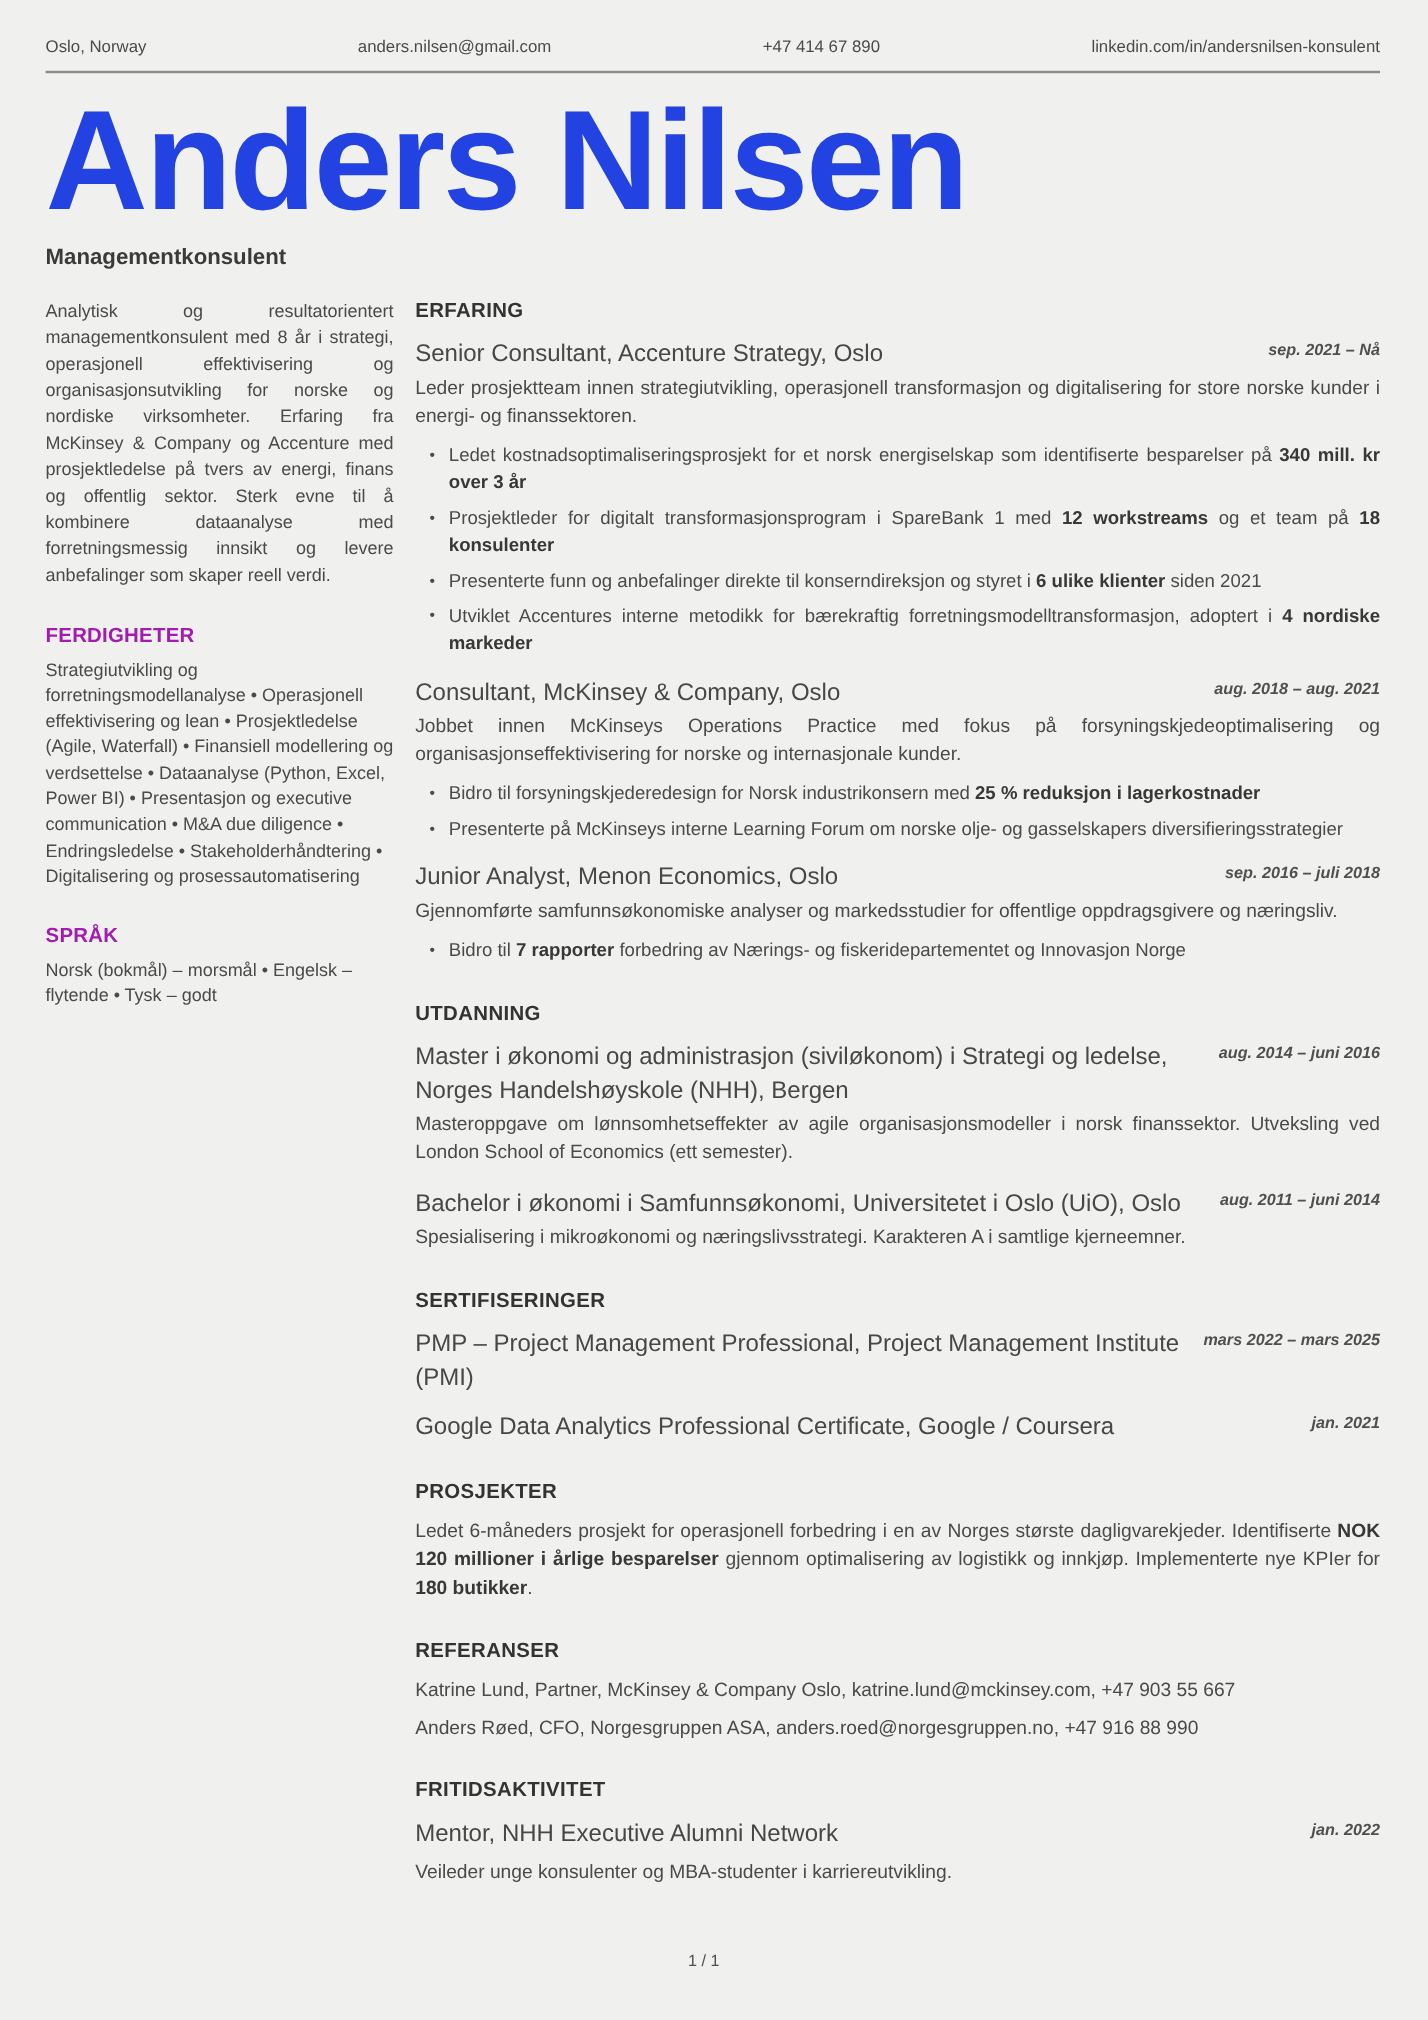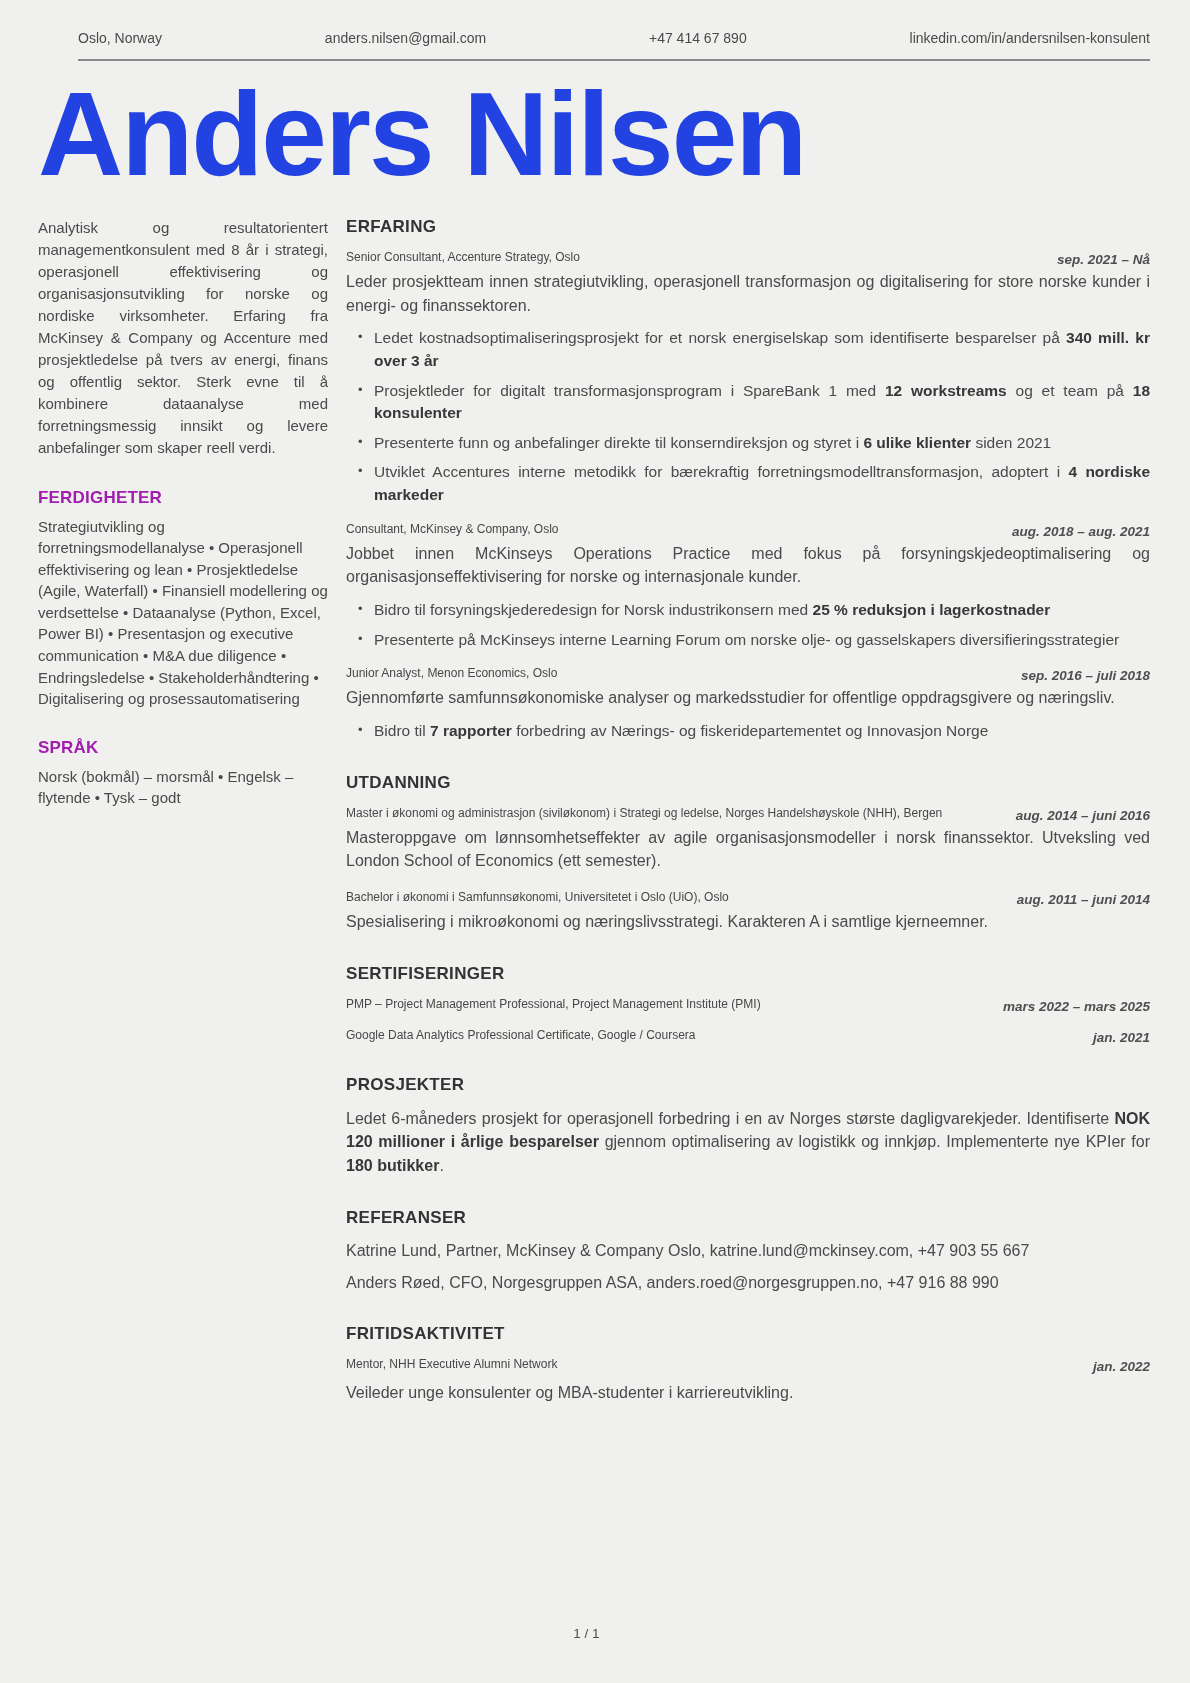--- a/index.html
+++ b/index.html
@@ -11,21 +11,21 @@
     color:#484848;
     position:relative;
     overflow:hidden;
   }
   .page { padding:30px 40px 0 38px; position:relative; height:100%; }
 
   
   .contact-row {
     display:flex; justify-content:space-between; align-items:baseline;
     font-size:14px; color:#4a4a4a;
-    padding-bottom:13px; border-bottom:2px solid #8a8a8a;margin-left:40px;
+    padding-bottom:13px; border-bottom:2px solid #8a8a8a;
   }
 
   
   .name {
     font-size:118px; font-weight:700; line-height:1.0;
     letter-spacing:-2px; margin-top:14px; white-space:nowrap;
   }
   .role { font-size:18.5px; font-weight:700; color:#3a3a3a; margin-top:10px; }
 
   
@@ -36,21 +36,21 @@
   
   .summary { font-size:15px; line-height:1.47; text-align:justify; color:#4a4a4a; }
   .side-heading { font-size:17px; font-weight:700; color:#a21caf; margin:28px 0 8px; letter-spacing:.2px; }
   .side-text { font-size:15px; line-height:1.44; color:#4a4a4a; }
 
   
   .section + .section { margin-top:30px; }
   .section-heading { font-size:17px; font-weight:700; color:#333; letter-spacing:.3px; margin-bottom:12px; }
 
   .entry-head { display:flex; justify-content:space-between; align-items:flex-start; gap:18px; }
-  .entry-title { font-size:12px; color:#474747; line-height:1.4; }
+  .entry-title { font-size:20px; color:#474747; line-height:1.4; }
   .entry-date { font-size:13.5px; font-style:italic; color:#4f4f4f; white-space:nowrap; padding-top:3px;font-weight:bold; }
   .entry-desc { font-size:16px; line-height:1.48; text-align:justify; margin-top:3px; color:#4a4a4a; }
 
   .job { margin-top:14px; }
   .job:first-child { margin-top:10px; }
   .bullets { list-style:none; margin-top:10px; margin-bottom:4px; }
   .bullets li {
     position:relative; padding-left:28px; margin-bottom:7px;
     font-size:15.5px; line-height:1.46; text-align:justify; color:#4a4a4a;
   }
@@ -83,20 +83,21 @@
 <div class="page">
 
   <header class="contact-row">
     <span>Oslo, Norway</span>
     <span>anders.nilsen@gmail.com</span>
     <span>+47 414 67 890</span>
     <span>linkedin.com/in/andersnilsen-konsulent</span>
   </header>
 
   <h1 class="name" style="color: rgb(35, 66, 226);">Anders Nilsen</h1>
+  <div class="role">Managementkonsulent</div>
 
   <div class="columns">
 
     <aside class="left-col">
       <p class="summary">Analytisk og resultatorientert managementkonsulent med 8 år i strategi, operasjonell effektivisering og organisasjonsutvikling for norske og nordiske virksomheter. Erfaring fra McKinsey &amp; Company og Accenture med prosjektledelse på tvers av energi, finans og offentlig sektor. Sterk evne til å kombinere dataanalyse med forretningsmessig innsikt og levere anbefalinger som skaper reell verdi.</p>
       <h2 class="side-heading">FERDIGHETER</h2>
       <p class="side-text">Strategiutvikling og forretningsmodellanalyse • Operasjonell effektivisering og lean • Prosjektledelse (Agile, Waterfall) • Finansiell modellering og verdsettelse • Dataanalyse (Python, Excel, Power BI) • Presentasjon og executive communication • M&amp;A due diligence • Endringsledelse • Stakeholderhåndtering • Digitalisering og prosessautomatisering</p>
       <h2 class="side-heading">SPRÅK</h2>
       <p class="side-text">Norsk (bokmål) – morsmål • Engelsk – flytende • Tysk – godt</p>
     </aside>

